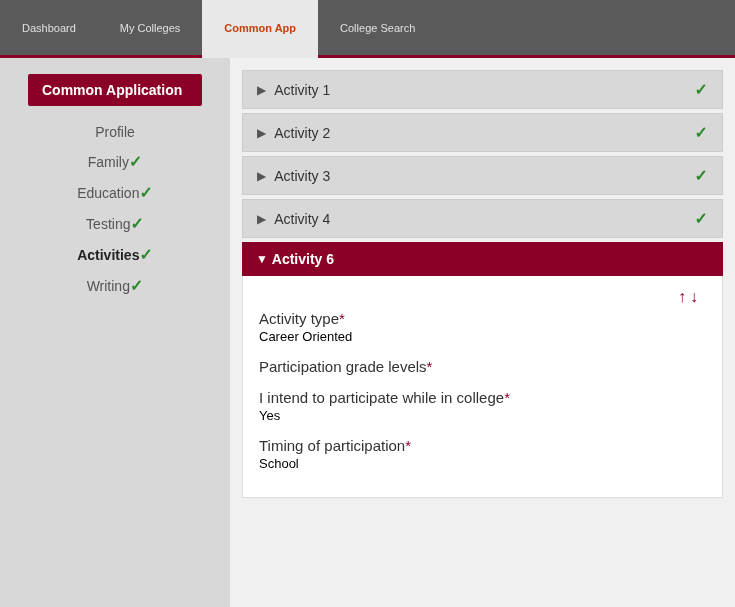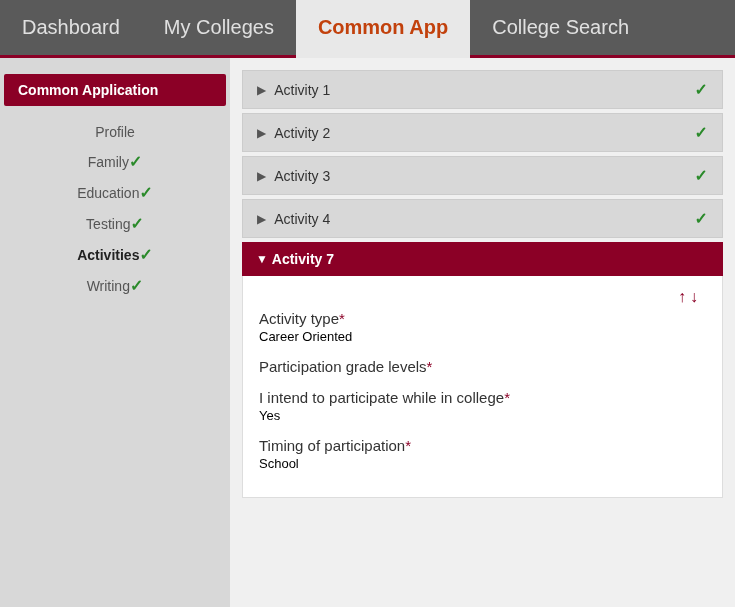--- a/index.html
+++ b/index.html
@@ -11,21 +11,21 @@
       align-items: stretch;
       background: #5a5a5a;
       height: 58px;
       border-bottom: 3px solid #8b0026;
     }
     .nav-tab {
       display: flex;
       align-items: center;
       padding: 8px 22px;
       color: #e0e0e0;
-      font-size: 20px;
+      font-size: 11px;
       cursor: pointer;
       background: #5a5a5a;
       border: none;
       text-decoration: none;
       font-family: Arial, sans-serif;
     }
     .nav-tab.active {
       background: #e8e8e8;
       color: #c2410c;
       font-weight: bold;
@@ -44,21 +44,21 @@
     .main-area {
       display: flex;
       height: calc(607px - 58px);
       background: #e8e8e8;
     }
 
     
     .sidebar {
       width: 230px;
       background: #d8d8d8;
-      padding: 16px 4px;
+      padding: 16px 28px;
       flex-shrink: 0;
     }
     .sidebar-title {
       background: #8b0026;
       color: #fff;
       padding: 8px 14px;
       font-size: 14px;
       font-weight: bold;
       margin-bottom: 12px;
       border-radius: 2px;
@@ -237,21 +237,21 @@
       <div class="activity-row-left">
         <span class="arrow-right">▶</span>
         <span>Activity 4</span>
       </div>
       <span class="check">✓</span>
     </div>
 
     <div class="activity-expanded-header">
       <span class="arrow-down">▼</span>
       &nbsp;
-      <span>Activity 7</span>
+      <span>Activity 6</span>
     </div>
     <div class="activity-expanded-body">
       <div class="sort-arrows">
         <button class="sort-btn">↑</button>
         <button class="sort-btn">↓</button>
       </div>
 
       <div class="field-group">
         <div class="field-label">
           <span>Activity type</span><span class="required">*</span>

